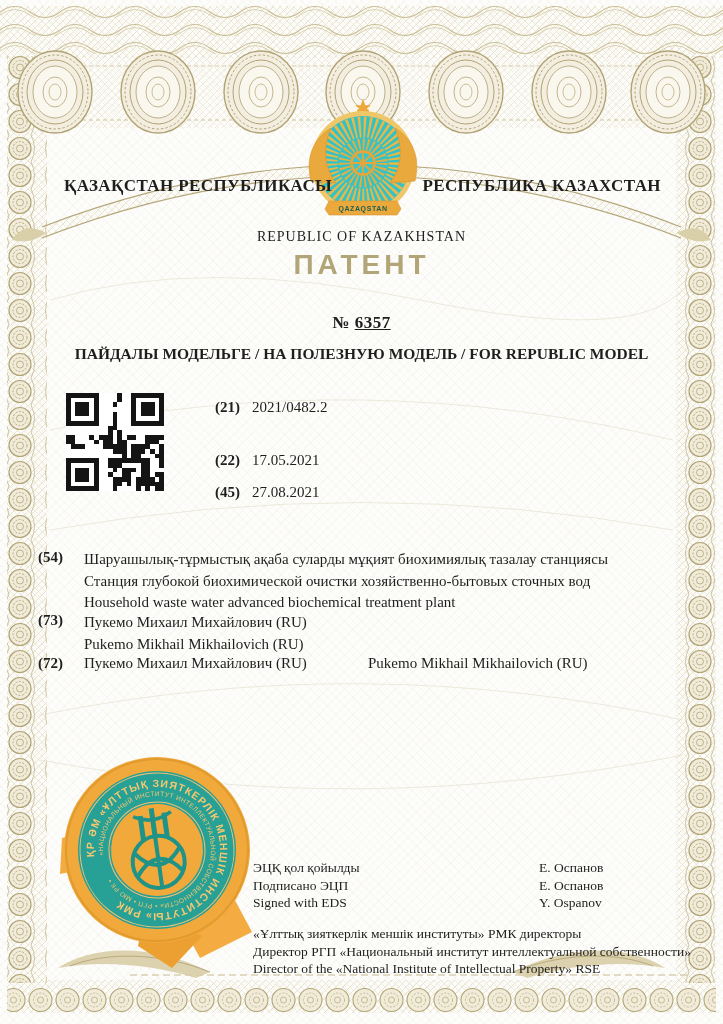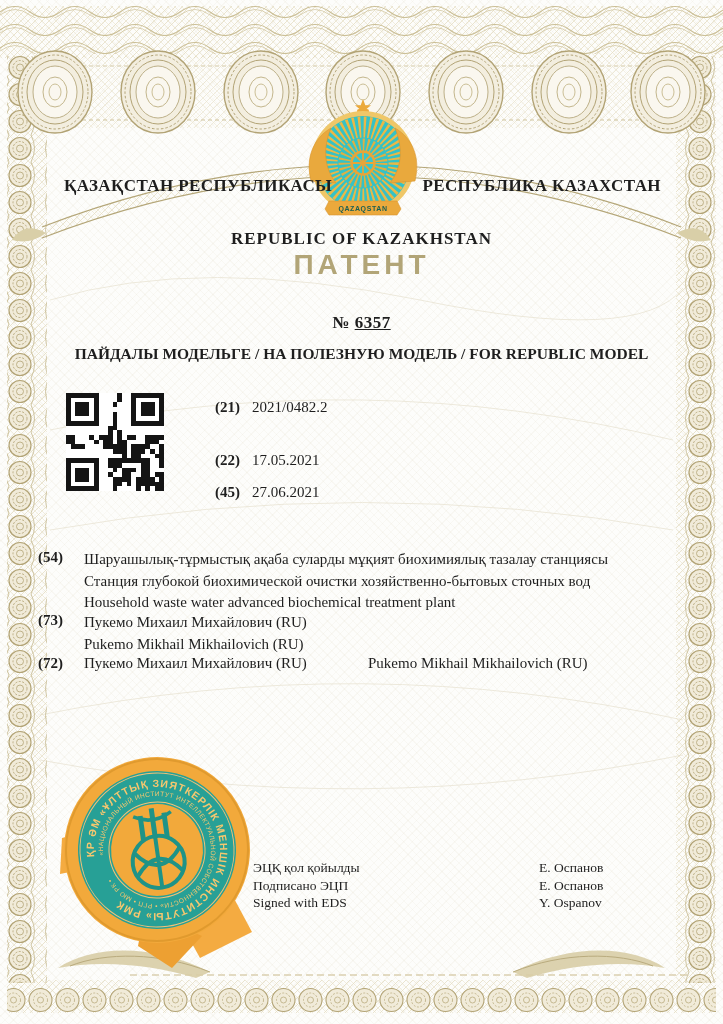--- a/index.html
+++ b/index.html
@@ -11,21 +11,21 @@
       #fdfdfb;
     font-family:"Liberation Serif","DejaVu Serif",serif;
     color:#1e1e1e;
   }
   .abs{position:absolute;}
   svg{display:block;}
   .country{font-size:17px;font-weight:bold;letter-spacing:.4px;top:176px;}
   .country-left{left:64px;}
   .country-right{right:62px;}
   .ctr{left:0;width:723px;text-align:center;}
-  .rep-en{top:229px;font-size:17px;font-weight:bold;letter-spacing:1px;}
+  .rep-en{top:229px;font-size:14px;font-weight:normal;letter-spacing:1px;}
   .doctype{font-family:"Liberation Sans","DejaVu Sans",sans-serif;font-weight:bold;
     color:#b2a577;font-size:28px;letter-spacing:4px;line-height:1;}
   .doctype-ru{top:251px;}
   .doctype-en{top:280px;}
   .patent-no{top:313px;font-size:17px;font-weight:bold;letter-spacing:.5px;}
   .patent-no .u{text-decoration:underline;}
   .kind{top:345px;font-size:15.5px;font-weight:bold;}
   .qr{left:66px;top:393px;width:98px;height:98px;background:#fff;}
   .fcode{font-size:15px;font-weight:bold;}
   .fval{font-size:15px;}
@@ -274,21 +274,21 @@
         <rect x="1" y="15" width="5" height="5" fill="#fff"></rect>
         <rect x="2" y="16" width="3" height="3"></rect>
       </svg>
   </div>
 
   <div class="abs fcode biblio-code row21">(21)</div>
   <div class="abs fval  biblio-val  row21">2021/0482.2</div>
   <div class="abs fcode biblio-code row22">(22)</div>
   <div class="abs fval  biblio-val  row22">17.05.2021</div>
   <div class="abs fcode biblio-code row45">(45)</div>
-  <div class="abs fval  biblio-val  row45">27.06.2021</div>
+  <div class="abs fval  biblio-val  row45">27.08.2021</div>
 
   <div class="abs fcode code54">(54)</div>
   <div class="abs block54">
     <div>Шаруашылық-тұрмыстық ақаба суларды мұқият биохимиялық тазалау станциясы</div>
     <div>Станция глубокой биохимической очистки хозяйственно-бытовых сточных вод</div>
     <div>Household waste water advanced biochemical treatment plant</div>
   </div>
 
   <div class="abs fcode code73">(73)</div>
   <div class="abs block73">
@@ -338,14 +338,19 @@
     <div>ЭЦҚ қол қойылды</div>
     <div>Подписано ЭЦП</div>
     <div>Signed with EDS</div>
   </div>
   <div class="abs sigrow signames">
     <div>Е. Оспанов</div>
     <div>Е. Оспанов</div>
     <div>Y. Ospanov</div>
   </div>
 
+  <div class="abs director">
+    <div>«Ұлттық зияткерлік меншік институты» РМК директоры</div>
+    <div>Директор РГП «Национальный институт интеллектуальной собственности»</div>
+    <div>Director of the «National Institute of Intellectual Property» RSE</div>
+  </div>
 
 </div>
 
 </body></html>

